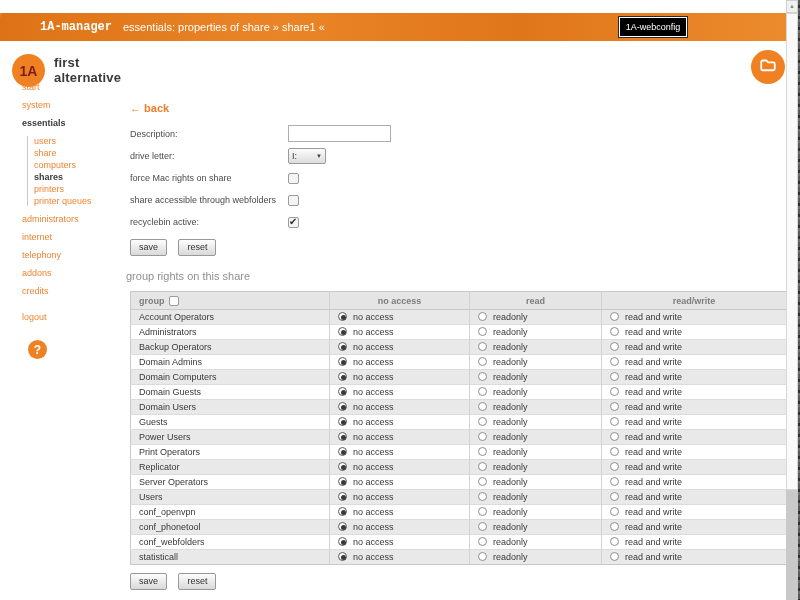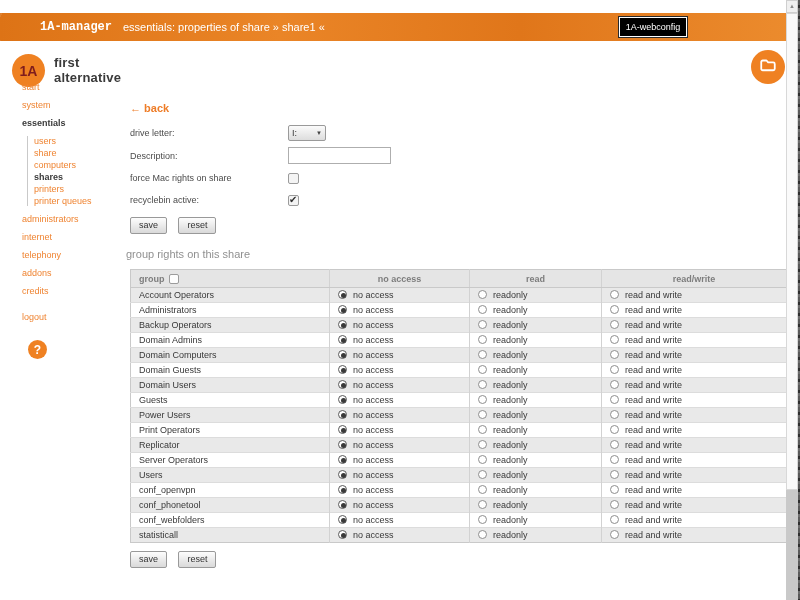--- a/index.html
+++ b/index.html
@@ -158,32 +158,36 @@
       <a>credits</a>
       <a class="gap">logout</a>
       <div class="help-circle">?</div>
     </nav>
 
   <div class="main">
     <a class="back-link">← back</a>
 
     <div id="share-form">
         <div class="form-row">
+          <span class="flabel">Description:</span>
+          <input class="text-input" style="">
+        </div>
+        <div class="form-row">
           <span class="flabel">drive letter:</span>
           <span class="select-box">
             <span class="sel-val">I:</span>
             <span class="sel-arrow">▼</span>
           </span>
         </div>
         <div class="form-row">
-          <span class="flabel">Description:</span>
-          <input class="text-input" style="">
-        </div>
-        <div class="form-row">
           <span class="flabel">force Mac rights on share</span>
+          <span class="checkbox"></span>
+        </div>
+        <div class="form-row">
+          <span class="flabel">share accessible through webfolders</span>
           <span class="checkbox"></span>
         </div>
         <div class="form-row">
           <span class="flabel">recyclebin active:</span>
           <span class="checkbox checked"></span>
         </div>
       </div>
 
     <div class="btn-row">
       <span class="btn">save</span>

